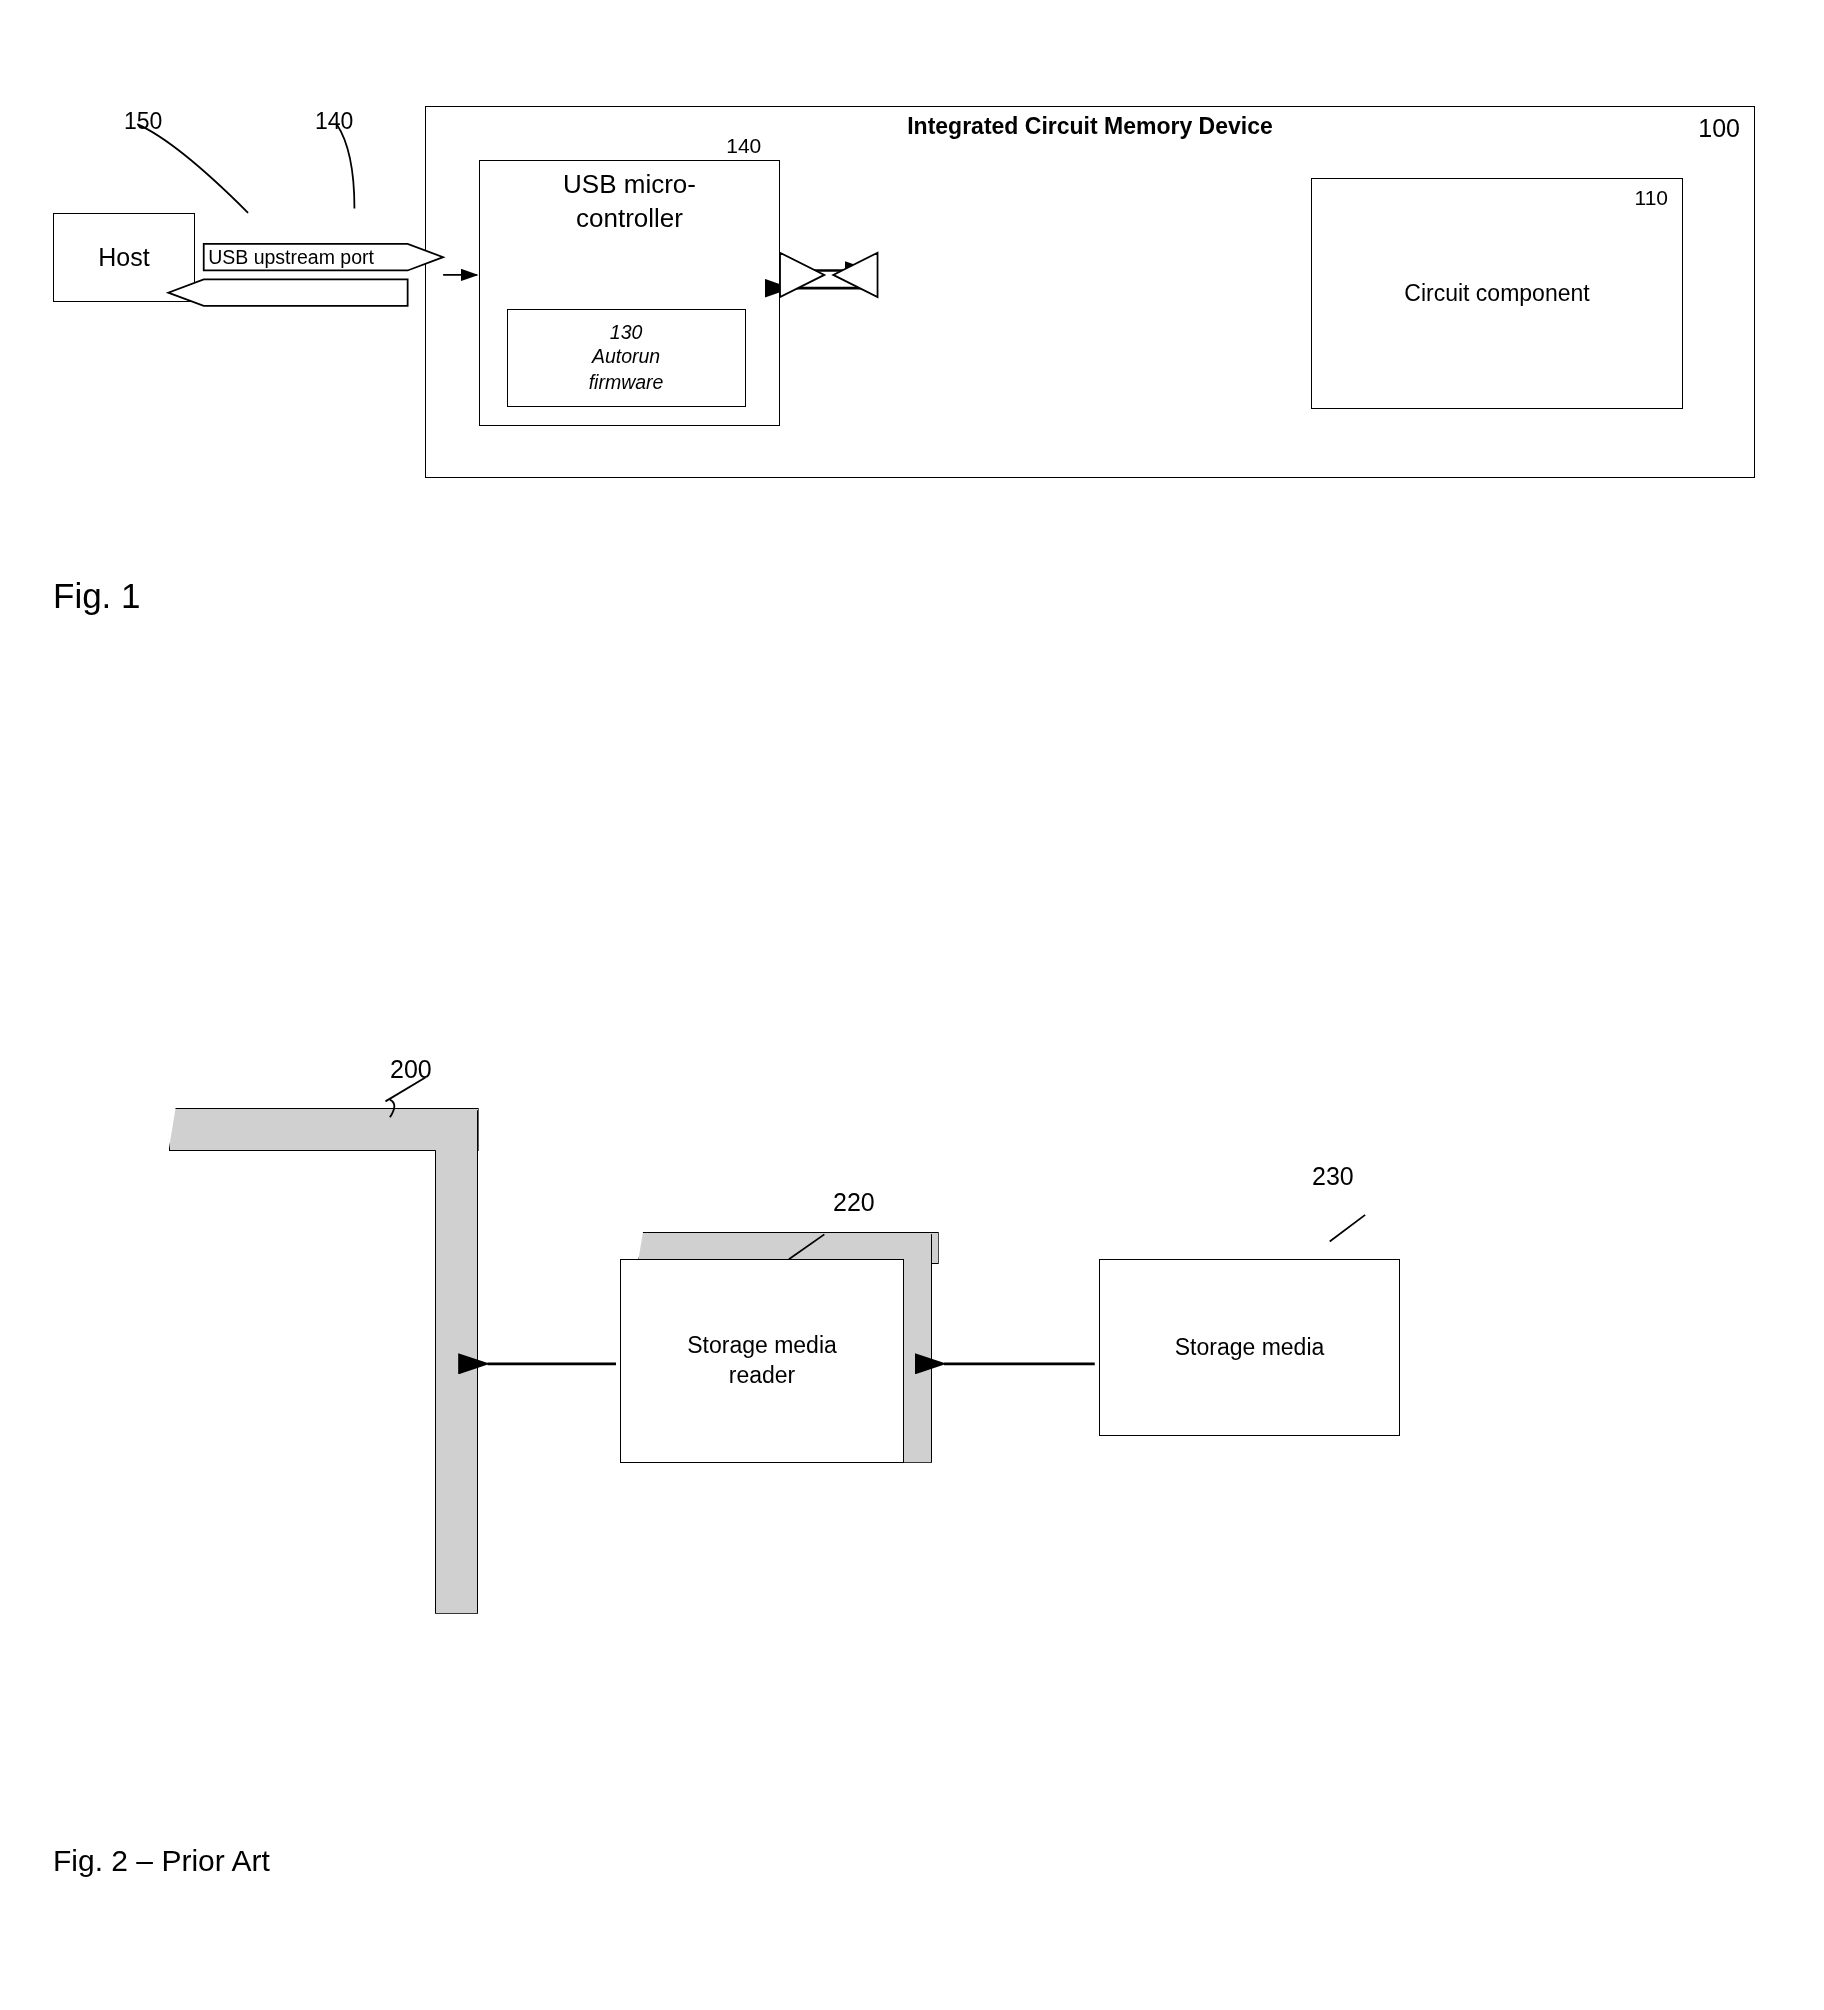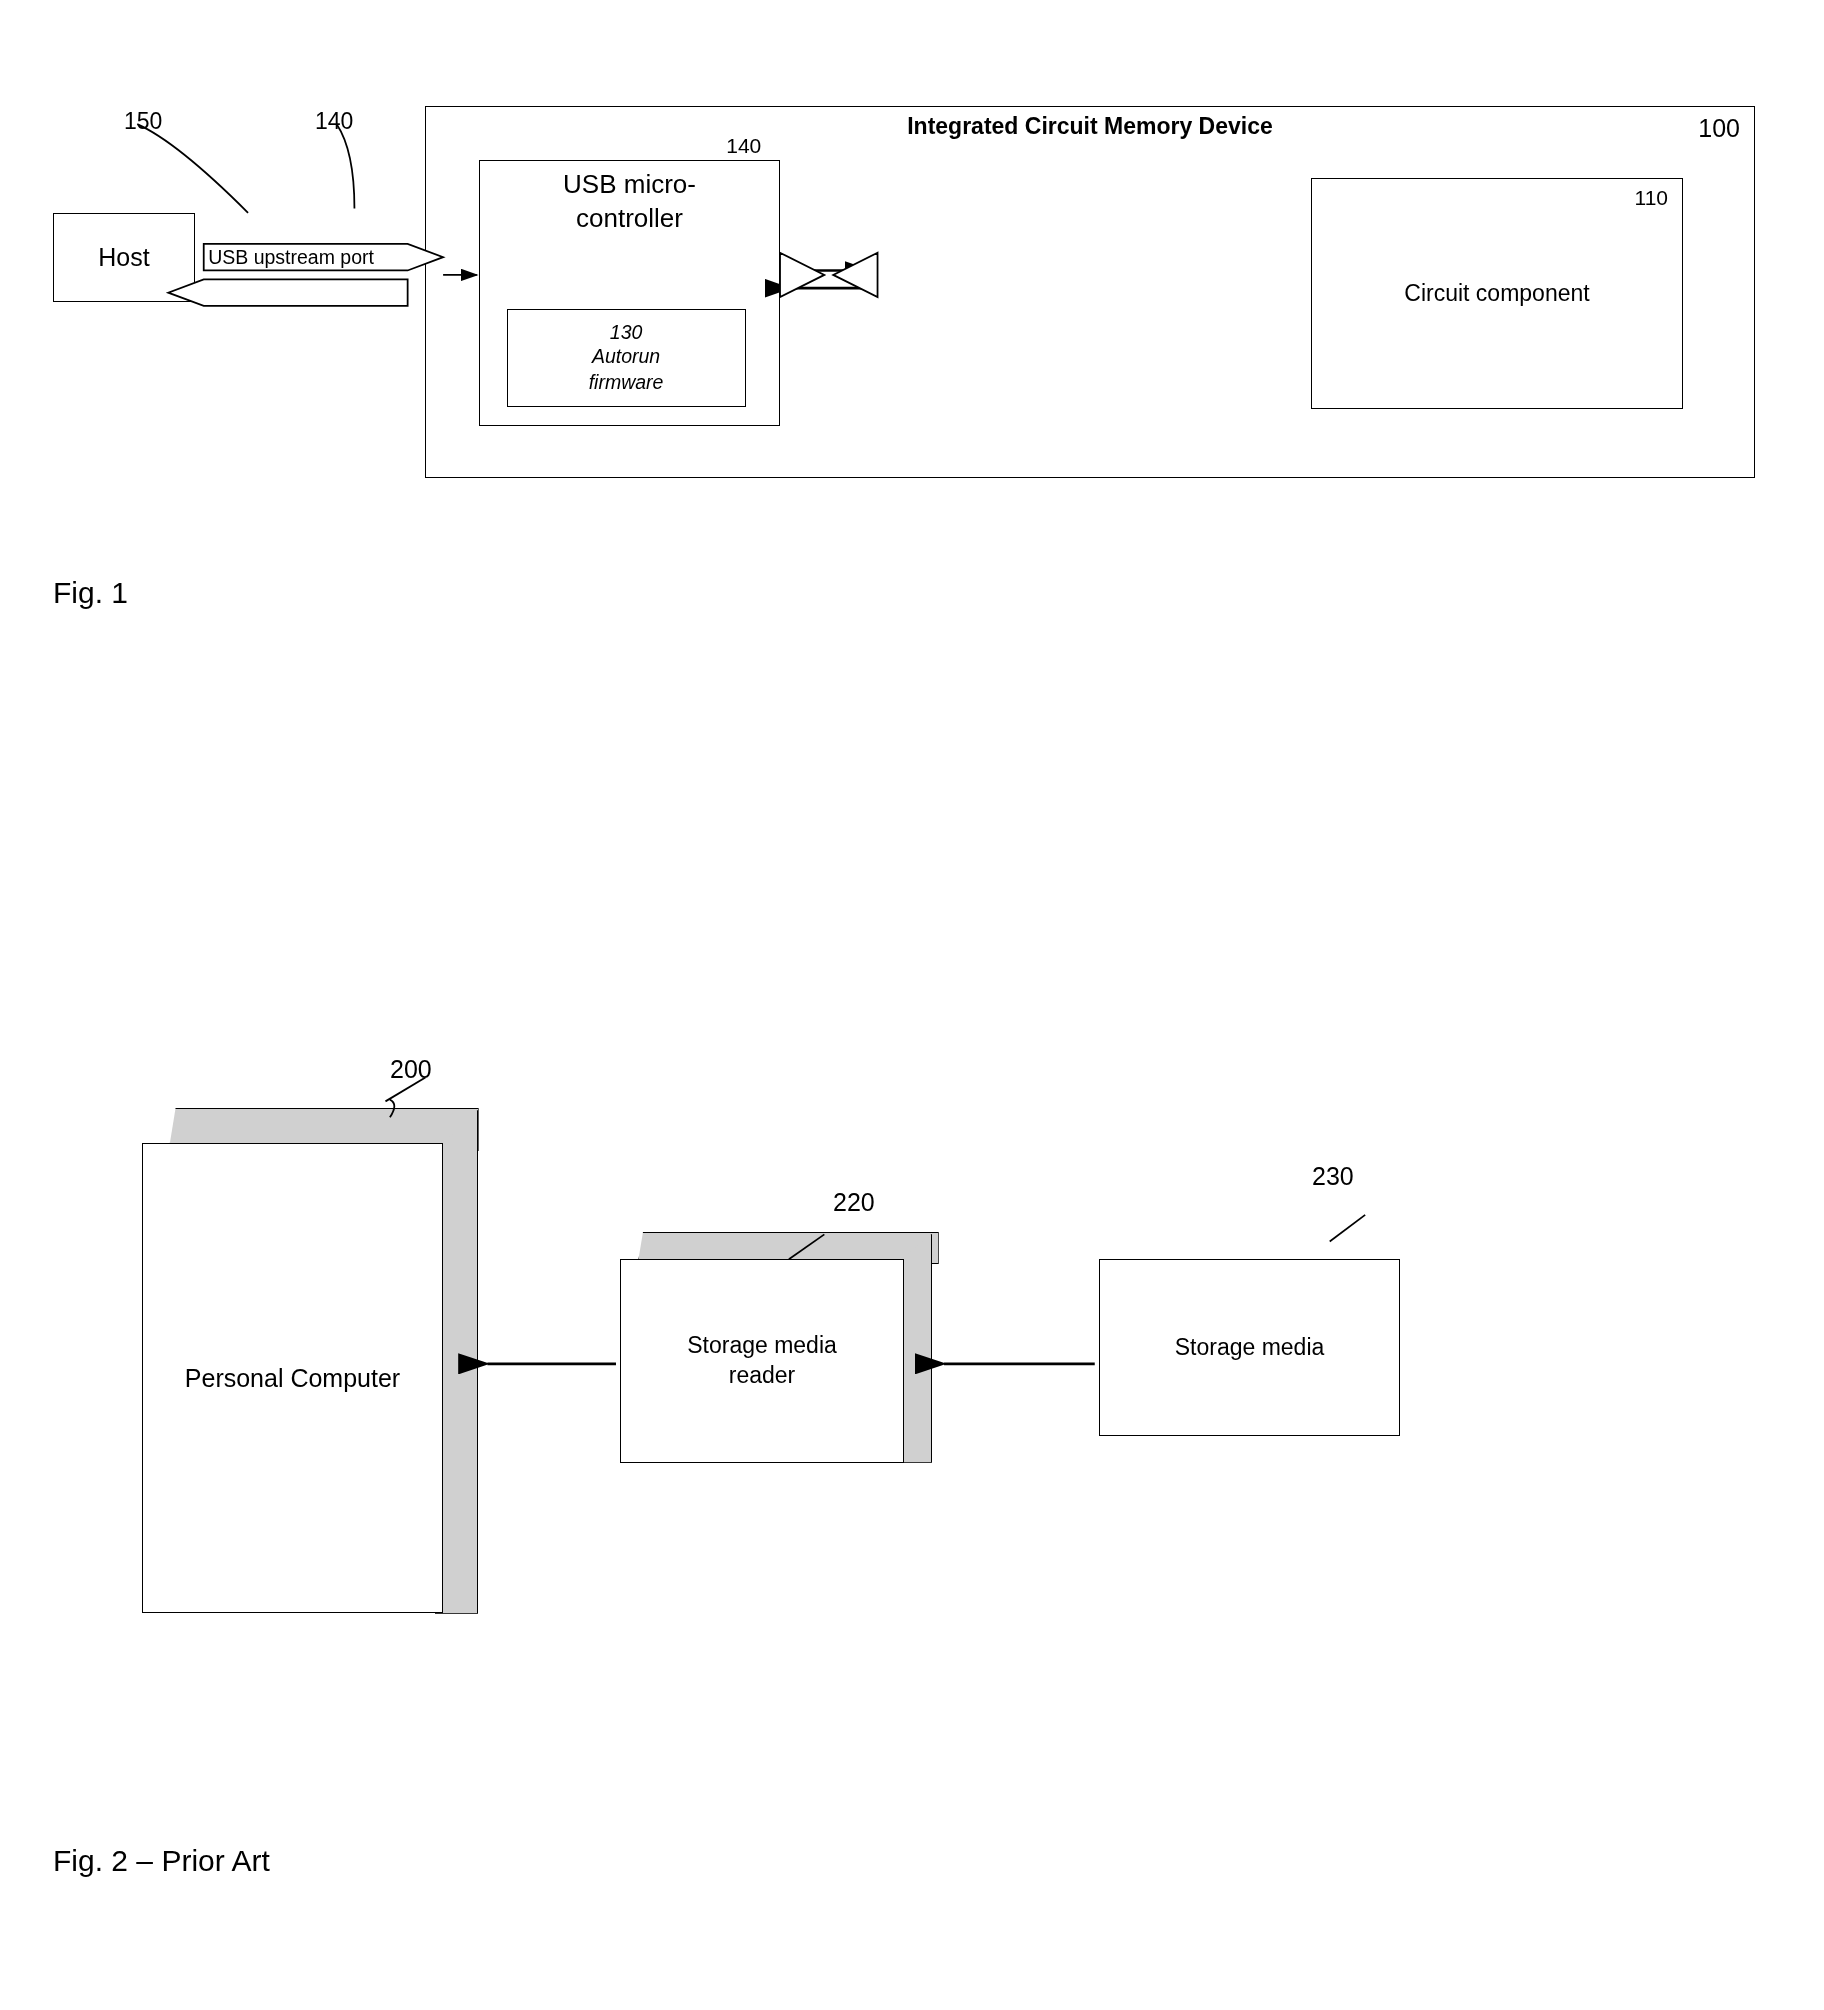--- a/index.html
+++ b/index.html
@@ -145,21 +145,21 @@
     .ref-140 {
       position: absolute;
       top: 55px;
       left: 262px;
       font-size: 23px;
     }
 
     
     .fig-label {
       position: absolute;
-      font-size: 30px;
+      font-size: 35px;
     }
 
     
     .fig2-area {
       position: absolute;
       top: 931px;
       left: 53px;
       width: 1720px;
       height: 1011px;
     }
@@ -371,23 +371,20 @@
 
 </div>
 
 <div class="fig-label" style="top: 576px; left: 53px;">Fig. 1</div>
 
 <div class="fig2-area">
 
   <div class="pc-box-wrapper">
     <div class="pc-box-top"></div>
     <div class="pc-box-side"></div>
-    <div class="pc-box-front">
-      <span class="pc-label">Personal Computer</span>
-    </div>
 
     <span style="position:absolute; top:-53px; left:248px; font-size:25px;">200</span>
 
   </div>
 
   <div class="smr-box-wrapper">
     <div class="smr-box-top"></div>
     <div class="smr-box-side"></div>
     <div class="smr-box-front">
       <span class="smr-label">Storage media<br>reader</span>

